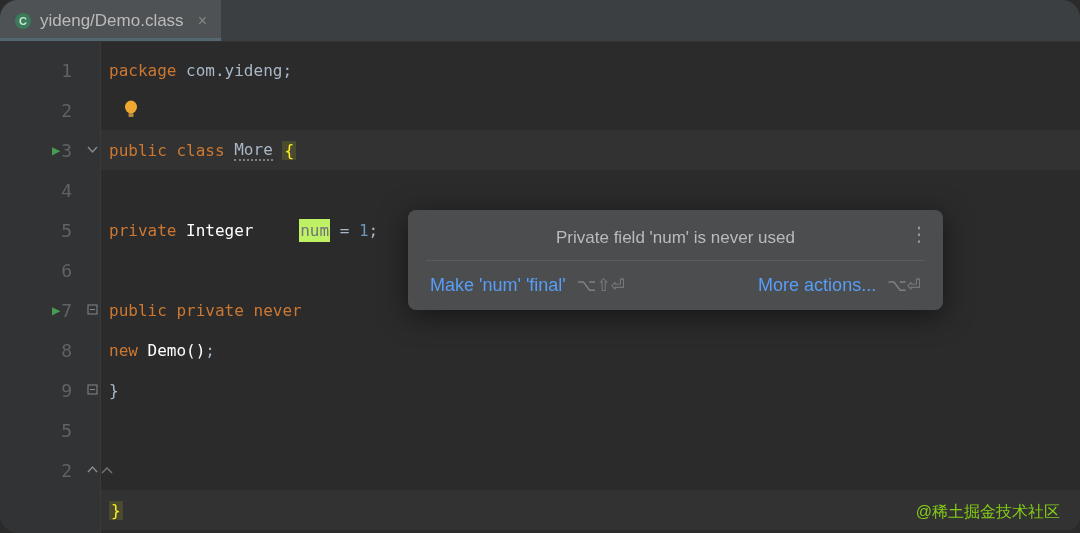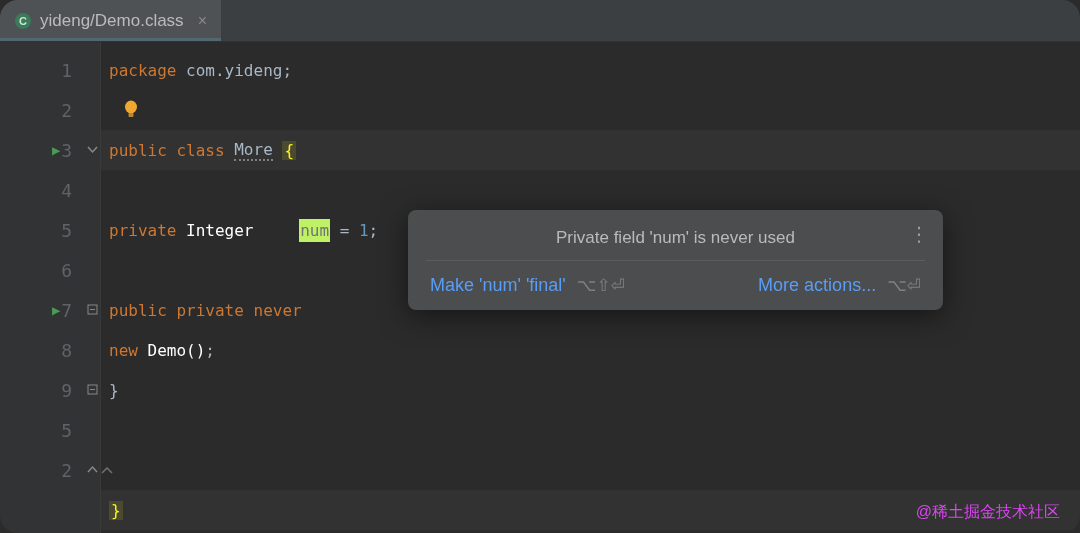--- a/index.html
+++ b/index.html
@@ -174,21 +174,21 @@
       position: absolute;
       left: 105px;
       color: #707070;
       font-size: 13px;
     }
     .collapse-marker svg { width: 12px; height: 8px; }
     .watermark {
       position: absolute;
       right: 20px;
       bottom: 10px;
-      color: #d946ef;
+      color: #84cc16;
       font-size: 16px;
       font-family: -apple-system, sans-serif;
     }
   </style>
 </head>
 <body>
 
 <div class="tab-bar">
   <div class="tab">
     <span class="tab-icon">

